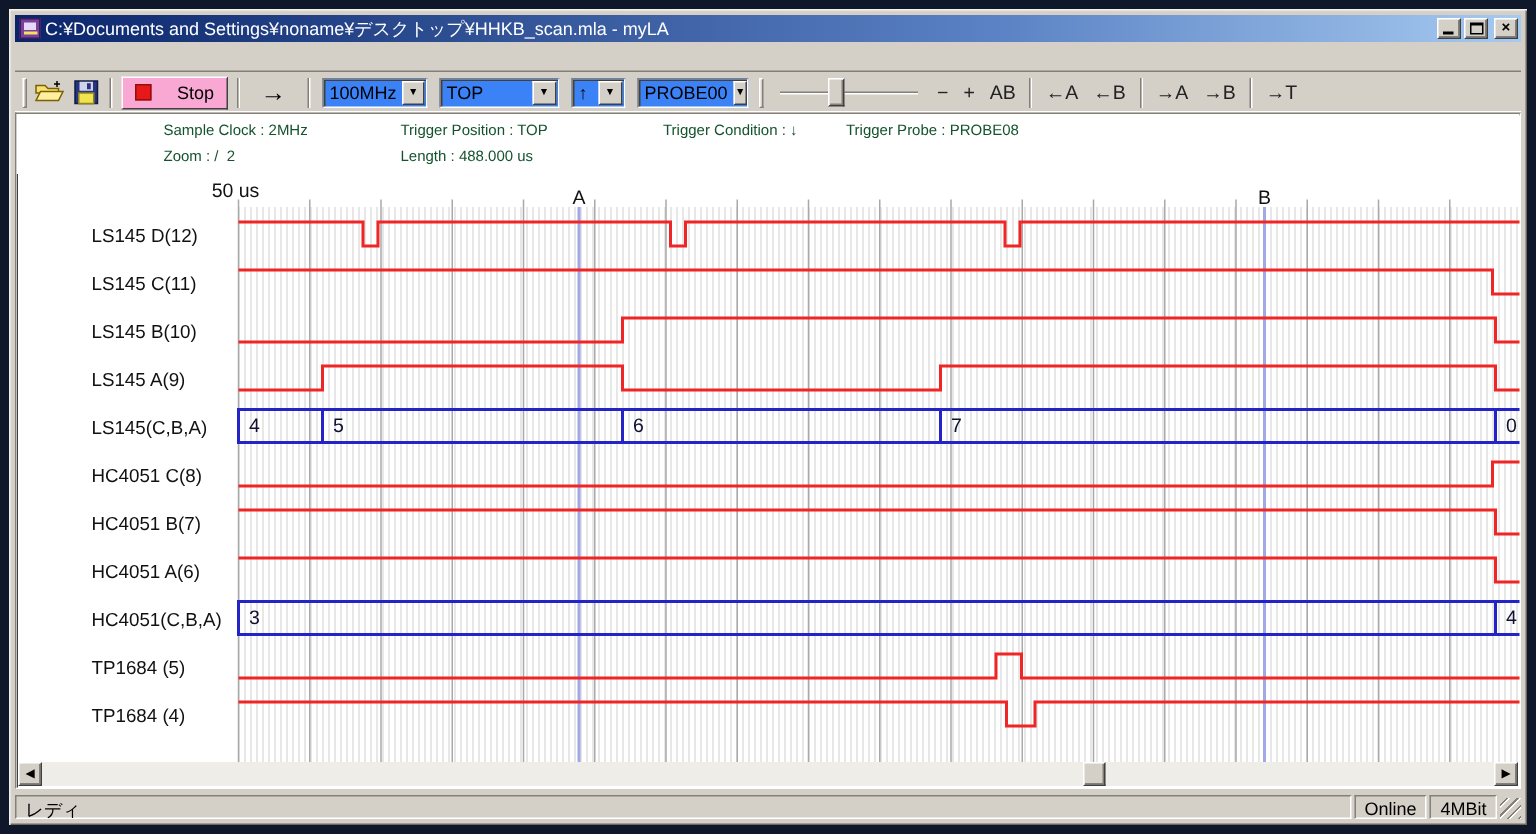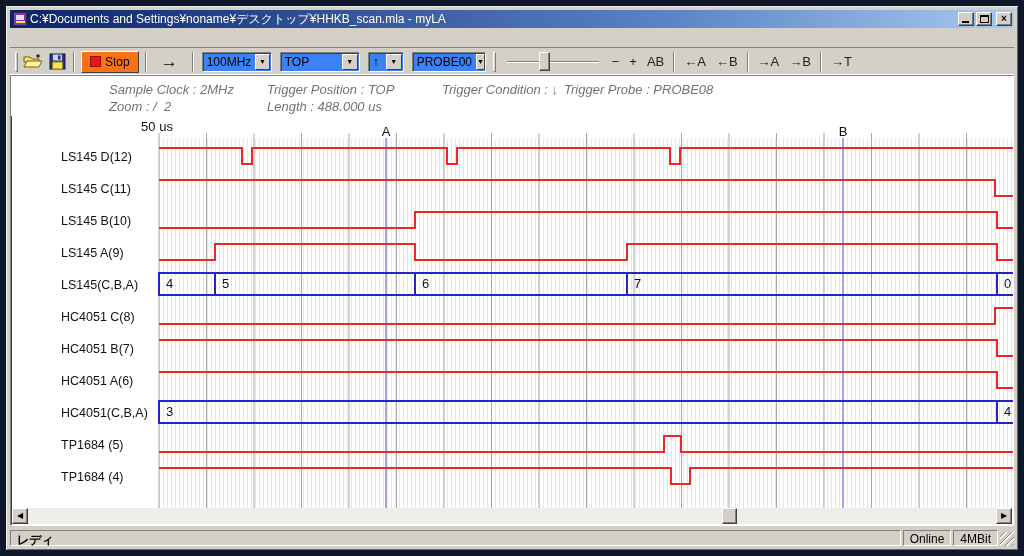--- a/index.html
+++ b/index.html
@@ -30,58 +30,58 @@
   .menubar { position:absolute; left:4px; top:23px; right:4px; height:18px; display:flex; align-items:center; }
   .menu-item { padding:2px 7px; white-space:nowrap; cursor:default; }
 
   
   .toolbar { position:absolute; left:4px; top:41px; right:4px; height:28px;
     border-top:1px solid #848078; box-shadow:0 -1px 0 #fff inset; background:#d4d0c8;
     display:flex; align-items:center; padding-left:2px; }
   .grip { width:3px; height:20px; margin:0 3px; border:1px solid; border-color:#fff #848078 #848078 #fff; }
   .tsep { width:2px; height:20px; margin:0 4px; border-left:1px solid #848078; border-right:1px solid #fff; }
   .tool-ico { width:24px; height:22px; display:flex; align-items:center; justify-content:center; }
-  .stop-btn { height:22px; display:flex; align-items:center; gap:4px; padding:0 8px; margin:0 2px;
-    border:1px solid; border-color:#fff #404040 #404040 #fff; background:#f97316; }
+  .stop-btn { height:22px; display:flex; align-items:center; gap:17px; padding:0 8px; margin:0 2px;
+    border:1px solid; border-color:#fff #404040 #404040 #fff; background:#f9a8d4; }
   .stop-sq { width:11px; height:11px; background:#e81818; border:1px solid #901010; }
   .runarrow { font-size:17px; font-weight:bold; padding:0 10px; }
   .combo { height:20px; background:#3b82f6; border:1px solid; border-color:#848078 #fff #fff #848078;
     box-shadow:inset 1px 1px 0 #404040; display:flex; align-items:center; margin:0 4px; }
   .combo-text { padding:0 4px; flex:1; white-space:nowrap; font-size:12px; }
   .combo-arrow { width:16px; height:16px; margin-right:1px; background:#d4d0c8; border:1px solid;
     border-color:#fff #404040 #404040 #fff; font-size:7px; line-height:14px; text-align:center; color:#000; }
   .slider { position:relative; width:92px; height:22px; margin:0 8px; }
   .slider-track { position:absolute; left:0; right:0; top:10px; height:2px; border-top:1px solid #848078; border-bottom:1px solid #fff; }
   .slider-thumb { position:absolute; left:32px; top:1px; width:11px; height:19px; background:#d4d0c8;
     border:1px solid; border-color:#fff #404040 #404040 #fff; box-shadow:inset -1px -1px 0 #848078; }
   .txt-btn { padding:2px 5px; font-size:13px; color:#222; white-space:nowrap; }
 
   
   .client { position:absolute; left:4px; top:69px; right:4px; bottom:24px; background:#fff;
     border:1px solid; border-color:#848078 #fff #fff #848078; box-shadow:inset 1px 1px 0 #404040; overflow:hidden; }
   .info { position:absolute; left:0; top:0; right:0; height:40px; background:#fff; }
-  .info span { position:absolute; white-space:pre; font-size:13px; color:#737373;font-style:italic; }
+  .info span { position:absolute; white-space:pre; font-size:10px; color:#14532d; }
 
   .wave-panel { position:absolute; left:1px; top:40px; width:1014px; height:408px; background:#fff;margin-left:45px; }
   .fine-grid { position:absolute; left:102px; top:22px; right:0; bottom:0;
     background:repeating-linear-gradient(to right,#e7e7e7 0 1px,transparent 1px 4px); }
   .wave-svg { position:absolute; left:0; top:0; }
 
   
   .hscroll { position:absolute; left:1px; right:1px; bottom:1px; height:16px; background:#efede8; display:flex; }
   .sb-btn { width:16px; height:16px; background:#d4d0c8; border:1px solid; border-color:#fff #404040 #404040 #fff;
     box-shadow:inset -1px -1px 0 #848078; font-size:8px; text-align:center; line-height:14px; color:#000; flex:0 0 auto; }
   .sb-track { position:relative; flex:1; }
   .sb-thumb { position:absolute; left:694px; top:0; width:15px; height:16px; background:#d4d0c8;
     border:1px solid; border-color:#fff #404040 #404040 #fff; box-shadow:inset -1px -1px 0 #848078; }
 
   
   .statusbar { position:absolute; left:4px; right:4px; bottom:4px; height:18px; display:flex; align-items:stretch; gap:2px; padding-top:2px; }
   .panel { border:1px solid; border-color:#848078 #fff #fff #848078; padding:1px 6px; font-size:12px; white-space:nowrap; }
-  .panel.ready { flex:1;font-weight:bold; }
+  .panel.ready { flex:1; }
   .resize-grip { width:14px; height:14px; align-self:flex-end;
     background:repeating-linear-gradient(135deg,transparent 0 3px,#848078 3px 4px,#fff 4px 5px); }
 
   svg text { font-family:"Liberation Sans","DejaVu Sans",sans-serif; }
 </style>
 </head>
 <body>
 
 <div class="window">
 

